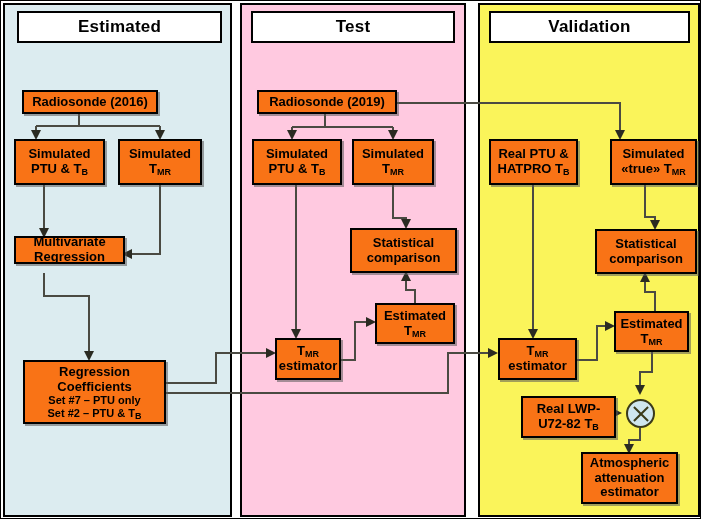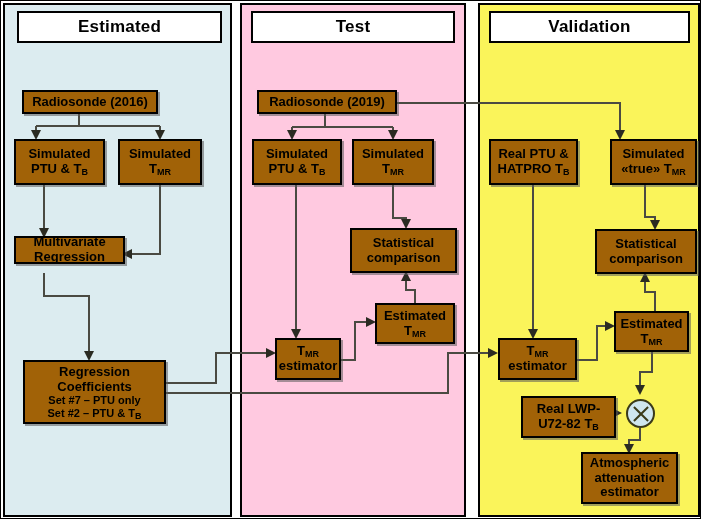--- a/index.html
+++ b/index.html
@@ -36,21 +36,21 @@
     display: flex;
     align-items: center;
     justify-content: center;
     font-weight: bold;
     font-size: 17px;
     color: #000000;
     letter-spacing: 0.2px;
   }
   .node {
     position: absolute;
-    background: #a16207;
+    background: #f97316;
     border: 2px solid #000000;
     box-sizing: border-box;
     display: flex;
     flex-direction: column;
     align-items: center;
     justify-content: center;
     text-align: center;
     font-weight: bold;
     font-size: 13px;
     line-height: 1.12;

